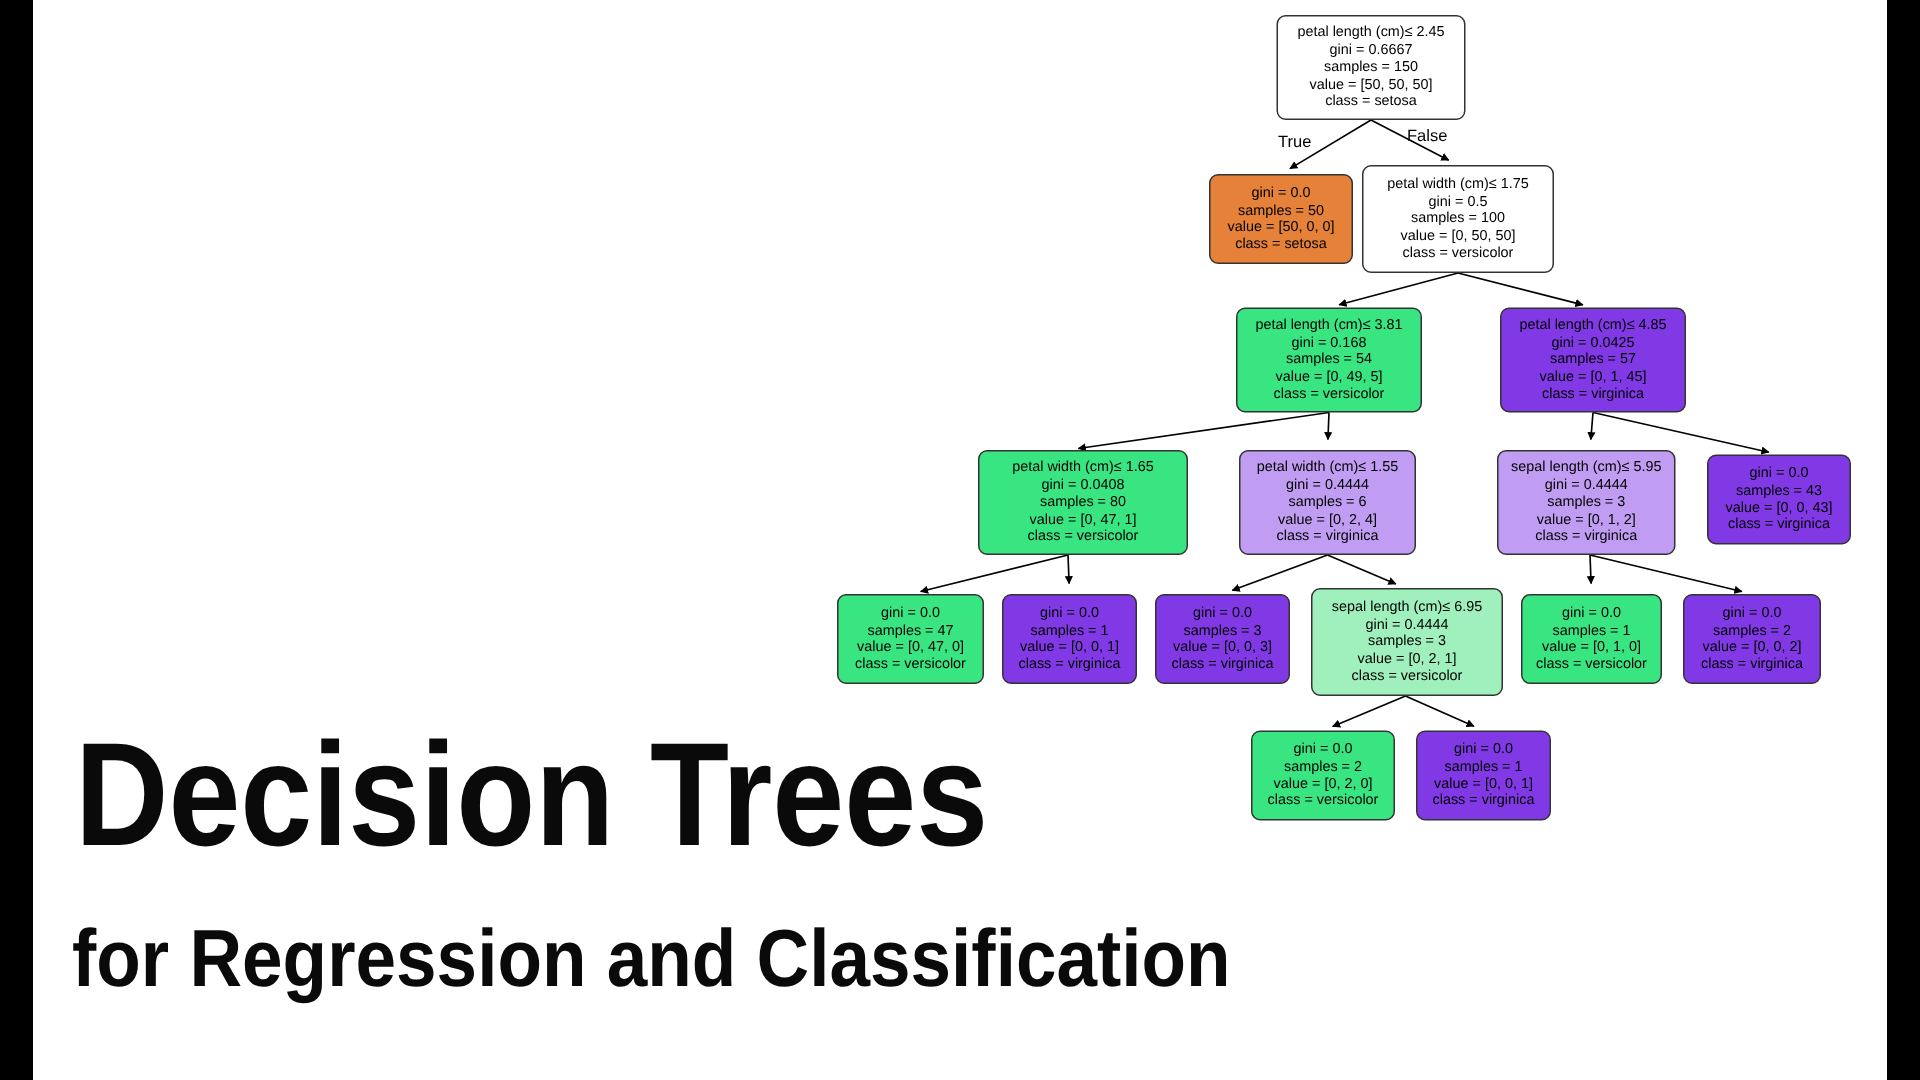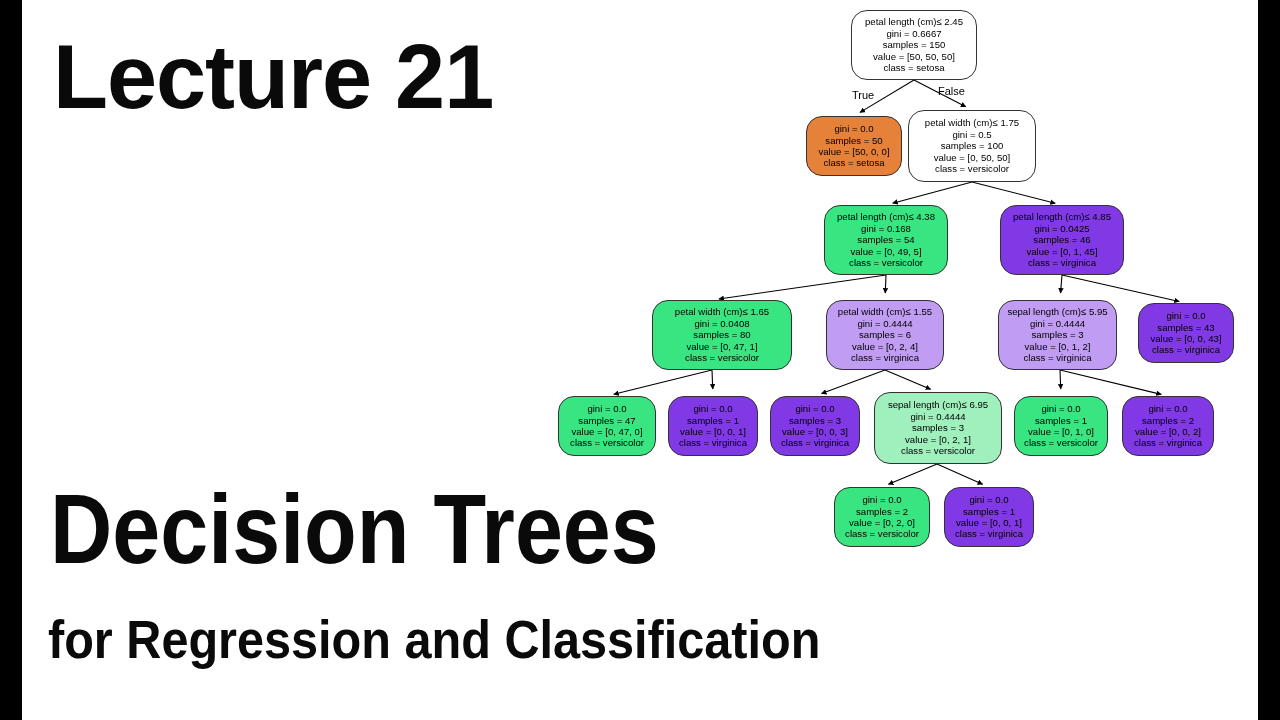--- a/index.html
+++ b/index.html
@@ -16,37 +16,36 @@
     font-size:98px;font-weight:bold;color:#0a0a0a;line-height:1;
     transform:scaleX(.88);transform-origin:left top;}
   #title-sub{position:absolute;left:26px;top:612px;width:950px;
     font-size:54px;font-weight:bold;color:#0a0a0a;line-height:1;
     transform:scaleX(.90);transform-origin:left top;}
 
   #tree{position:absolute;left:0;top:0;width:1236px;height:720px;}
   #edges{position:absolute;left:0;top:0;width:1236px;height:720px;}
 
   .node{position:absolute;box-sizing:border-box;border:1px solid #333;
-    border-radius:16px;padding:2px 5px;text-align:center;color:#000;
+    border-radius:6px;padding:2px 5px;text-align:center;color:#000;
     font-size:9.6px;line-height:11.4px;white-space:nowrap;
     display:flex;flex-direction:column;justify-content:center;align-items:center;}
   .node div{width:100%;}
   .edge-label{position:absolute;font-size:11px;color:#000;}
 </style>
 </head>
 <body>
 
 <div id="slide">
 
   <div class="bar left"></div>
   <div class="bar right"></div>
 
   <div id="canvas">
 
-    <div id="title-lecture">Lecture 21</div>
 
     <div id="tree">
       <svg id="edges" viewBox="0 0 1236 720" preserveAspectRatio="none">
         <defs>
           <marker id="arrow" viewBox="0 0 10 10" refX="9" refY="5" markerWidth="5" markerHeight="5" orient="auto-start-reverse">
             <path d="M 0 0 L 10 5 L 0 10 z" fill="#000"></path>
           </marker>
         </defs>
         <g id="edge-group" stroke="#000" stroke-width="1.1" fill="none">
             <line x1="892" y1="80" x2="838.0024504799878" y2="112.39852971200732" marker-end="url(#arrow)"></line>
@@ -82,30 +81,30 @@
             <div>class = setosa</div>
           </div>
           <div class="node" style="left: 886px; top: 110px; width: 128px; height: 72px; background: rgb(255, 255, 255);">
             <div>petal width (cm)≤ 1.75</div>
             <div>gini = 0.5</div>
             <div>samples = 100</div>
             <div>value = [0, 50, 50]</div>
             <div>class = versicolor</div>
           </div>
           <div class="node" style="left: 802px; top: 205px; width: 124px; height: 70px; background: rgb(57, 229, 129);">
-            <div>petal length (cm)≤ 4.38</div>
+            <div>petal length (cm)≤ 3.81</div>
             <div>gini = 0.168</div>
             <div>samples = 54</div>
             <div>value = [0, 49, 5]</div>
             <div>class = versicolor</div>
           </div>
           <div class="node" style="left: 978px; top: 205px; width: 124px; height: 70px; background: rgb(129, 57, 229);">
             <div>petal length (cm)≤ 4.85</div>
             <div>gini = 0.0425</div>
-            <div>samples = 46</div>
+            <div>samples = 57</div>
             <div>value = [0, 1, 45]</div>
             <div>class = virginica</div>
           </div>
           <div class="node" style="left: 630px; top: 300px; width: 140px; height: 70px; background: rgb(57, 229, 129);">
             <div>petal width (cm)≤ 1.65</div>
             <div>gini = 0.0408</div>
             <div>samples = 80</div>
             <div>value = [0, 47, 1]</div>
             <div>class = versicolor</div>
           </div>

